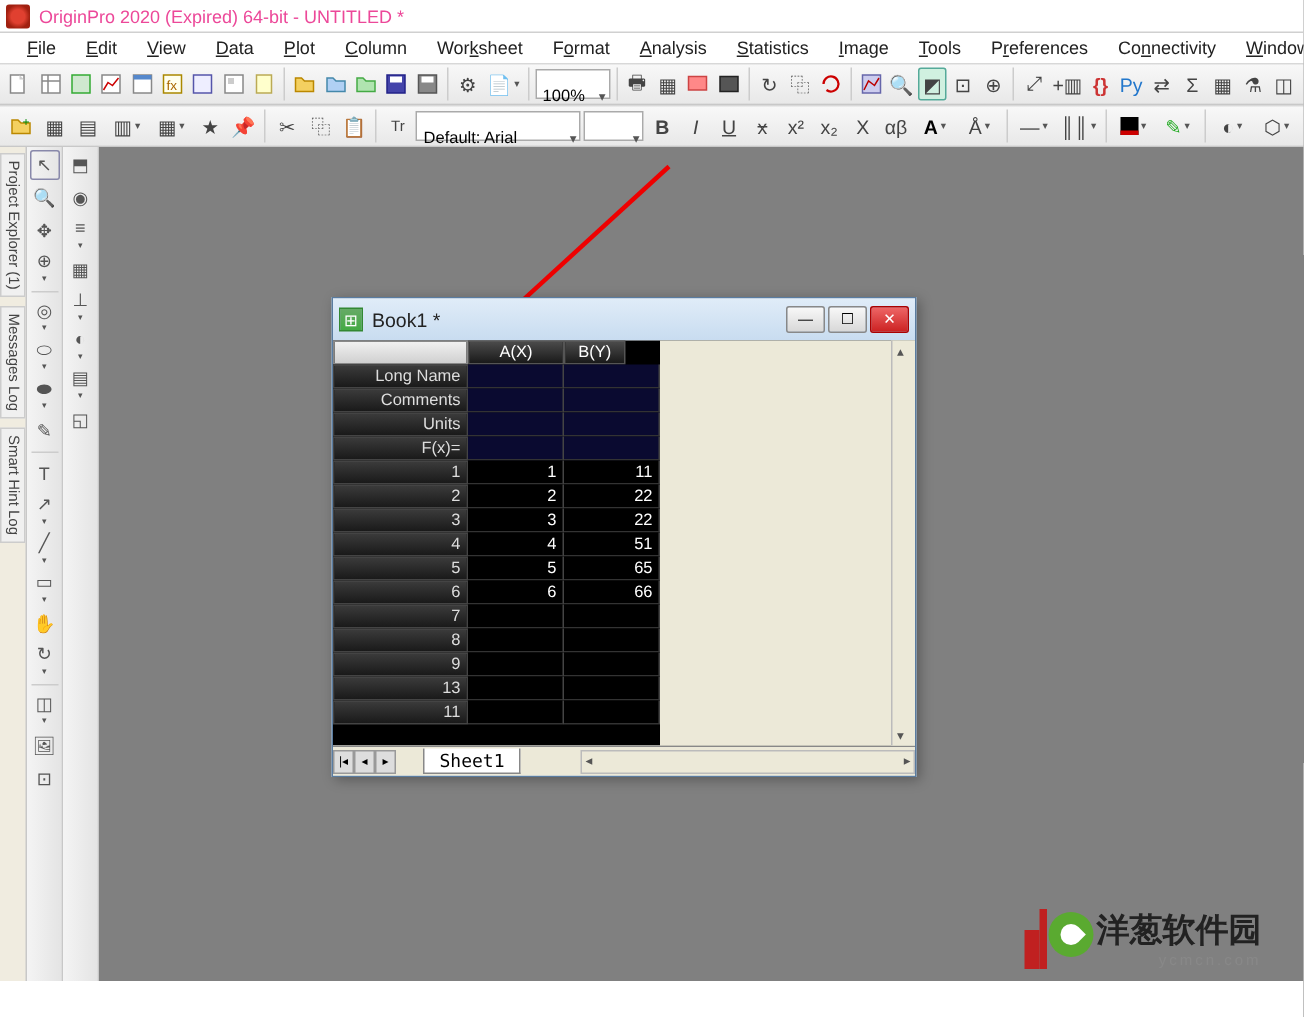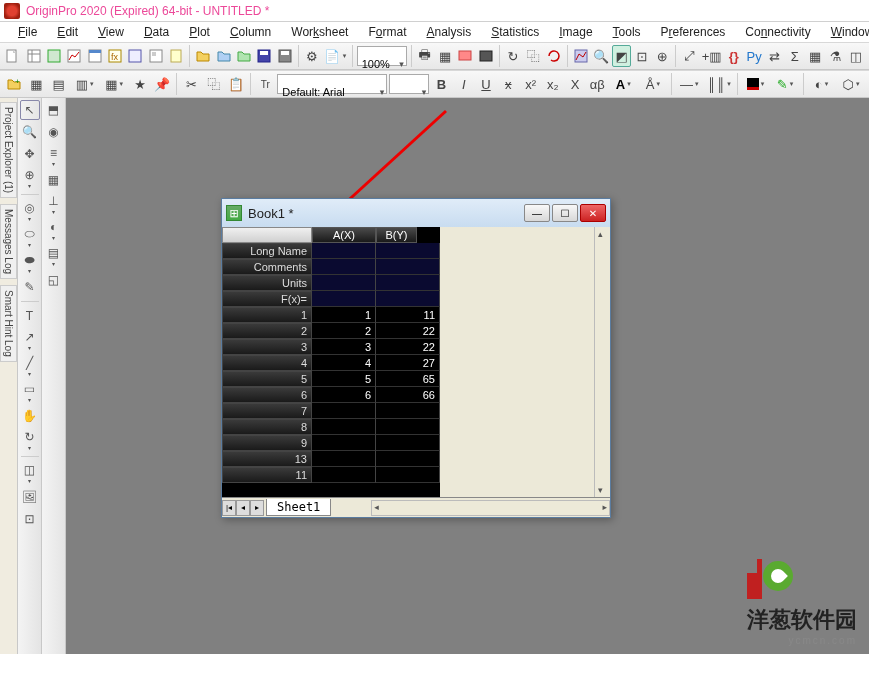--- a/index.html
+++ b/index.html
@@ -271,21 +271,21 @@
   font-size: 8px;
   display: flex; align-items: center; justify-content: center;
 }
 .sheet-tab {
   background: #fff;
   border: 1px solid #888;
   border-top: none;
   padding: 1px 10px;
   font-family: monospace;
   font-size: 12px;
-  margin-left: 2px;
+  margin-left: 18px;
 }
 .sheet-hscroll {
   flex: 1;
   height: 16px;
   background: #ece9d8;
   border: 1px solid #bbb;
   margin-left: 40px;
   position: relative;
 }
 .sheet-hscroll::before {
@@ -303,26 +303,25 @@
 .annot-arrow {
   position: absolute;
   left: 220px;
   top: 3px;
   pointer-events: none;
 }
 
 
 .watermark {
   position: absolute;
-  right: 12px;
+  right: 28px;
   bottom: 8px;
   display: flex;
-  align-items: flex-start;
+  align-items: flex-end;
   gap: 6px;
-  flex-direction: column;
 }
 .wm-logo {
   width: 42px; height: 42px;
   position: relative;
 }
 .wm-logo .bar {
   position: absolute;
   bottom: 0;
 }
 .wm-logo .b1 { left: 0; width: 10px; height: 26px; background: #c02020; }
@@ -671,21 +670,21 @@
                 <div class="ws-cell">22</div>
               </div>
               <div class="ws-row">
                 <div class="ws-row-hdr">3</div>
                 <div class="ws-cell">3</div>
                 <div class="ws-cell">22</div>
               </div>
               <div class="ws-row">
                 <div class="ws-row-hdr">4</div>
                 <div class="ws-cell">4</div>
-                <div class="ws-cell">27</div>
+                <div class="ws-cell">51</div>
               </div>
               <div class="ws-row">
                 <div class="ws-row-hdr">5</div>
                 <div class="ws-cell">5</div>
                 <div class="ws-cell">65</div>
               </div>
               <div class="ws-row">
                 <div class="ws-row-hdr">6</div>
                 <div class="ws-cell">6</div>
                 <div class="ws-cell">66</div>

